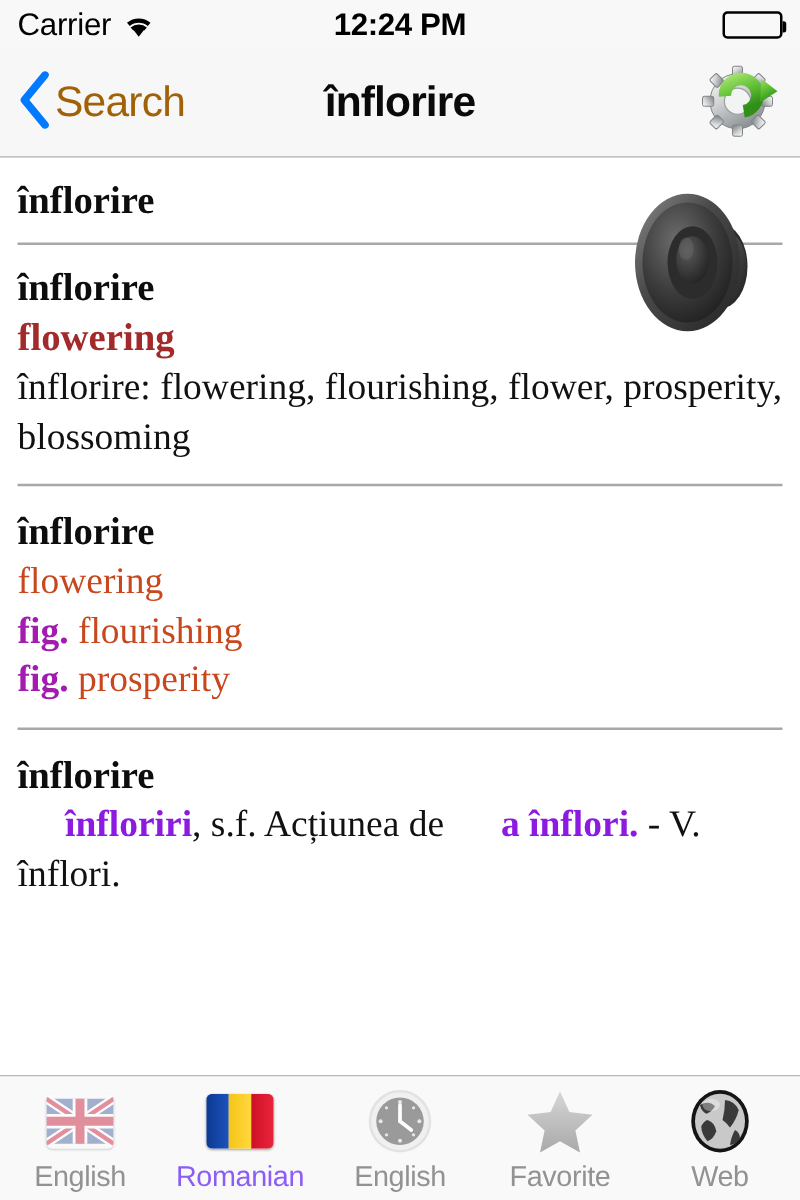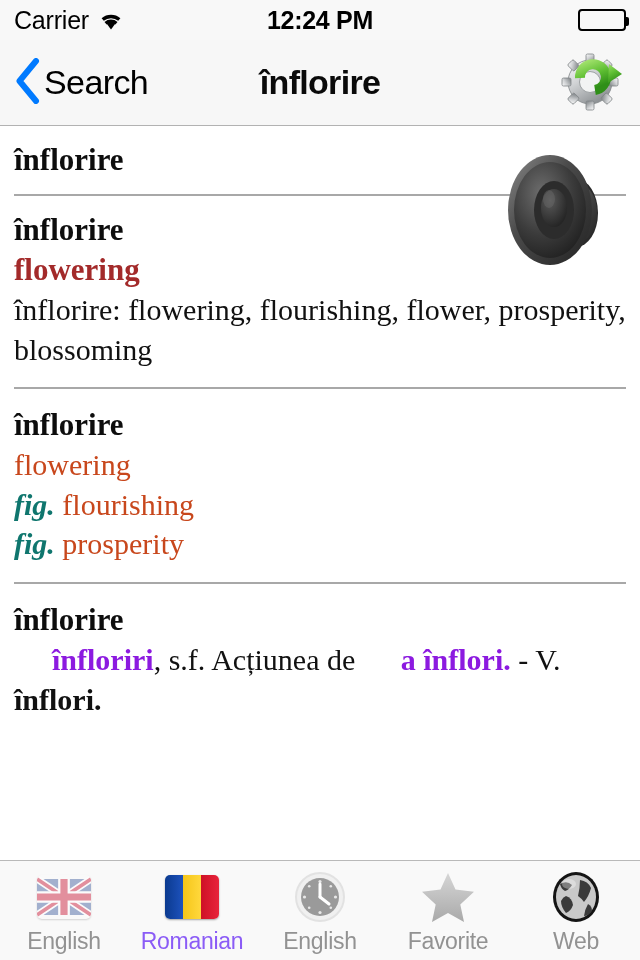--- a/index.html
+++ b/index.html
@@ -41,21 +41,21 @@
     background:#f7f7f7;
     border-bottom:1px solid #b2b2b2;
     display:flex; align-items:center;
   }
   .nav-back{
     position:absolute; left:14px; display:flex; align-items:center; gap:4px;
     cursor:pointer;
   }
   .chev{ display:block; }
   .nav-back-label{
-    font-size:34px; color:#000000; letter-spacing:-0.6px;
+    font-size:34px; color:#a16207; letter-spacing:-0.6px;
   }
   .nav-title{
     position:absolute; left:0; width:640px; text-align:center;
     font-size:34px; color:#0a0a0a; font-weight:600; letter-spacing:-0.7px;
   }
   .nav-action{
     position:absolute; right:12px; width:72px; height:72px;
     display:flex; align-items:center; justify-content:center; cursor:pointer;
   }
 
@@ -80,24 +80,24 @@
   .trans-main{
     font-family:"Liberation Serif", serif;
     font-weight:bold; font-size:31px; color:#a32a2a; line-height:1.3;
   }
   .pos{ color:#1f1fd8; }
   .sec3-line{
     font-family:"Liberation Serif", serif;
     font-size:30px; color:#c8471c; line-height:1.33;
   }
   .fig{
-    font-weight:bold; font-style:italic; color:#0f766e;
+    font-weight:bold; color:#a21caf;
   }
   .purple{ color:#8c1ae0; font-weight:bold;margin-left:38px; }
-  .bold-black{ font-weight:bold; color:#111; }
+  .bold-black{ font-weight:normal; color:#111; }
 
   
   .speaker{
     position:absolute; right:28px; top:24px; width:108px; height:118px;
     pointer-events:auto; cursor:pointer;
   }
 
   
   .tabbar{
     position:absolute; bottom:0; left:0; width:640px; height:100px;

